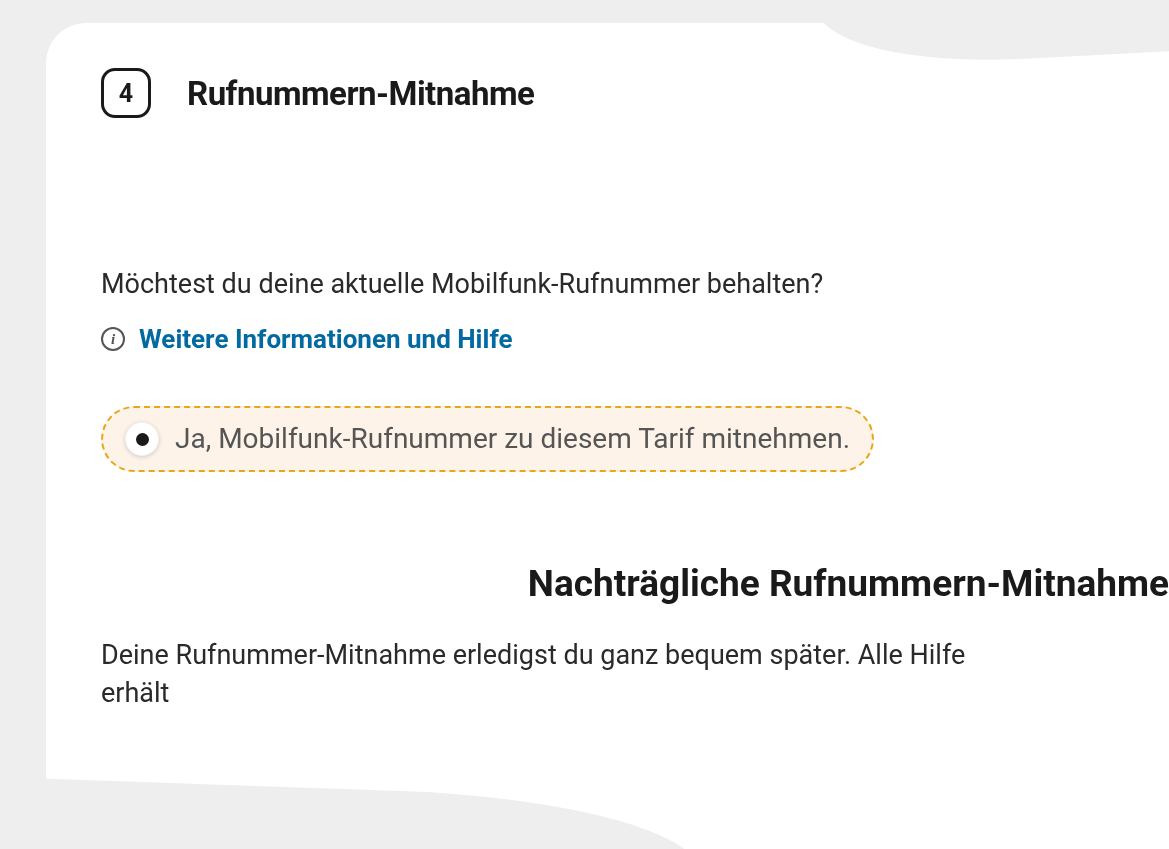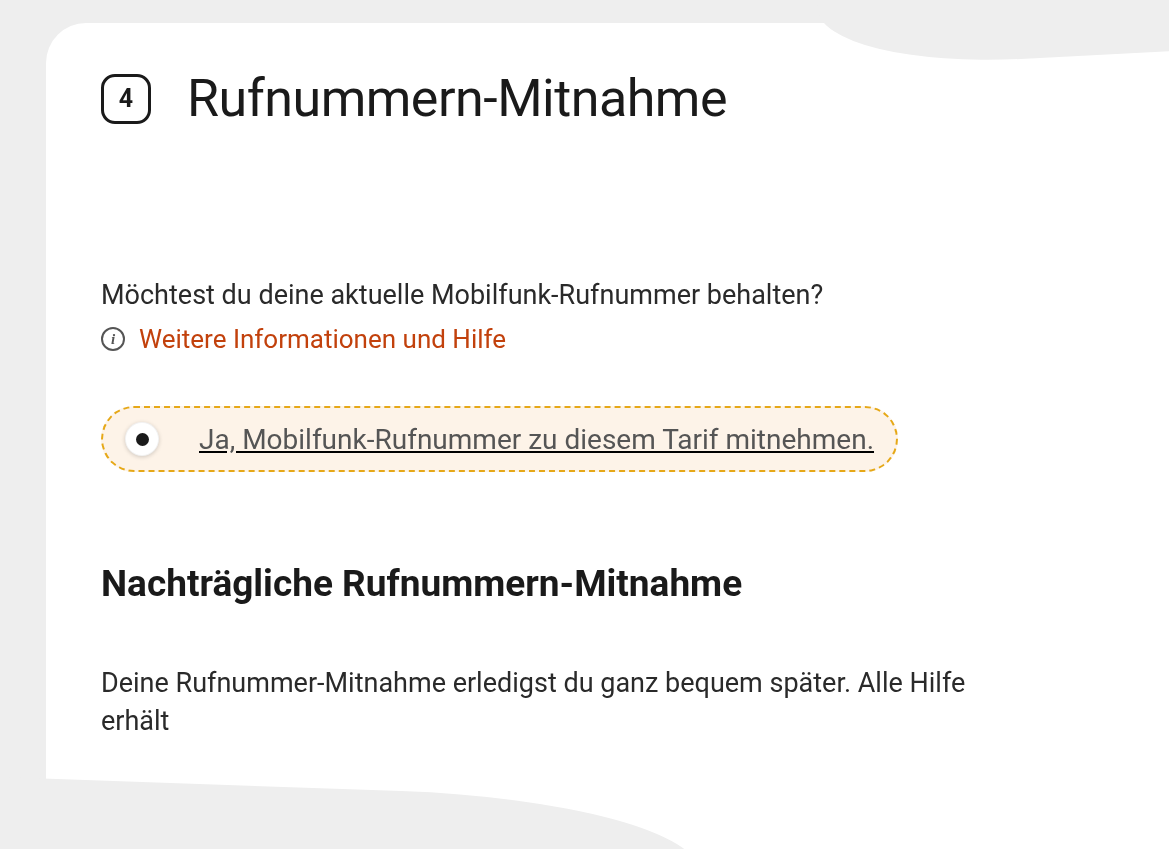--- a/index.html
+++ b/index.html
@@ -33,29 +33,29 @@
       border: 3px solid #1a1a1a;
       border-radius: 14px;
       display: flex;
       align-items: center;
       justify-content: center;
       font-weight: 700;
       font-size: 25px;
       color: #1a1a1a;
     }
     .step-title {
-      font-size: 52px;
-      font-weight: 400;
+      font-size: 33px;
+      font-weight: 700;
       color: #1a1a1a;
       letter-spacing: -0.5px;
     }
     .question {
       font-size: 27px;
       color: #2a2a2a;
-      margin-bottom: 13px;
+      margin-bottom: 24px;
       font-weight: 400;
     }
     .info-row {
       display: flex;
       align-items: center;
       gap: 14px;
       margin-bottom: 52px;
     }
     .info-icon {
       width: 24px;
@@ -68,37 +68,36 @@
       font-family: Georgia, serif;
       font-style: italic;
       font-weight: 600;
       font-size: 15px;
       color: #555;
       line-height: 1;
       flex-shrink: 0;
     }
     .info-text {
       font-size: 26px;
-      color: #c2410c;
+      color: #0369a1;
+      font-weight: bold;
     }
     .radio-group {
       display: flex;
       flex-direction: column;
       gap: 12px;
       margin-bottom: 90px;
     }
     .radio-option {
       display: flex;
-      align-items: center;
-      gap: 40px;
+      gap: 16px;
       padding: 14px 22px;
       border-radius: 48px;
       cursor: pointer;
       width: fit-content;
-      text-decoration: underline;
     }
     .radio-option.selected {
       background: #fdf3e8;
       border: 2px dashed #e6a817;
     }
     .radio-circle {
       width: 34px;
       height: 34px;
       border-radius: 50%;
       background: #fff;
@@ -120,21 +119,22 @@
     }
     .radio-label {
       font-size: 28px;
       color: #555;
       white-space: nowrap;
     }
     .sub-heading {
       font-size: 37px;
       font-weight: 700;
       color: #1a1a1a;
-      margin-bottom: 58px;
+      margin-bottom: 30px;
+      text-align: right;
     }
     .sub-text {
       font-size: 27px;
       color: #2a2a2a;
       line-height: 1.55;
       max-width: 1100px;
     }
     .sub-text-2 {
       font-size: 27px;
       color: #2a2a2a;

